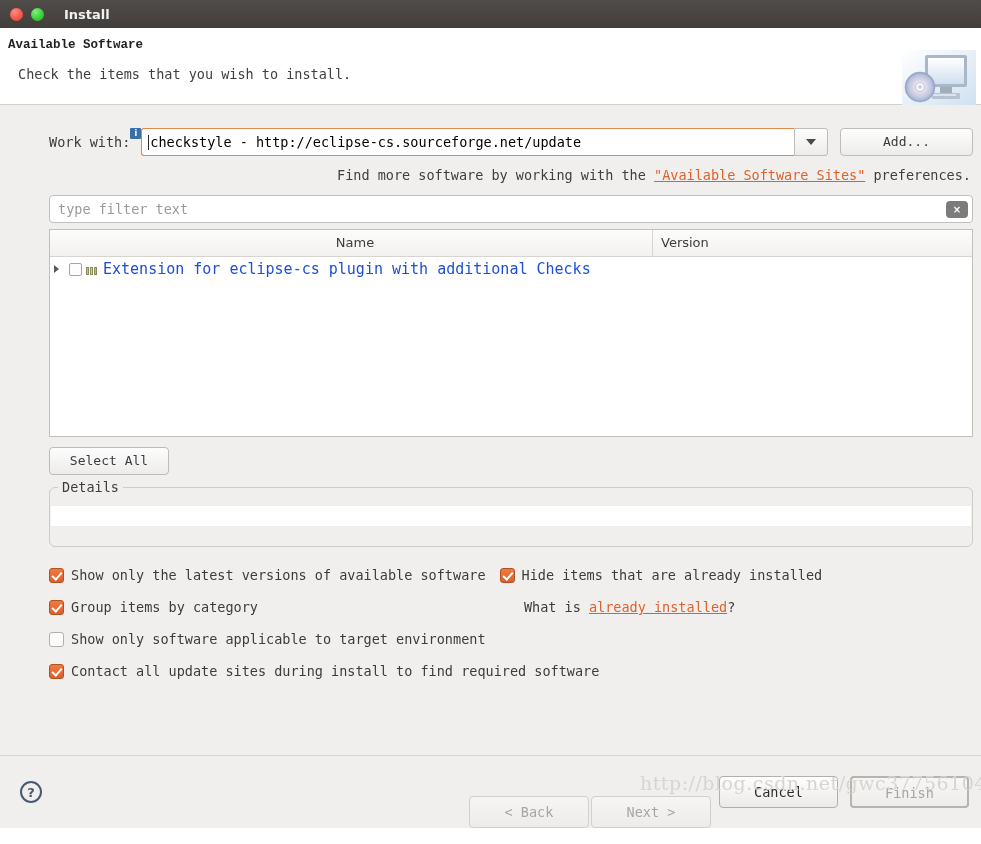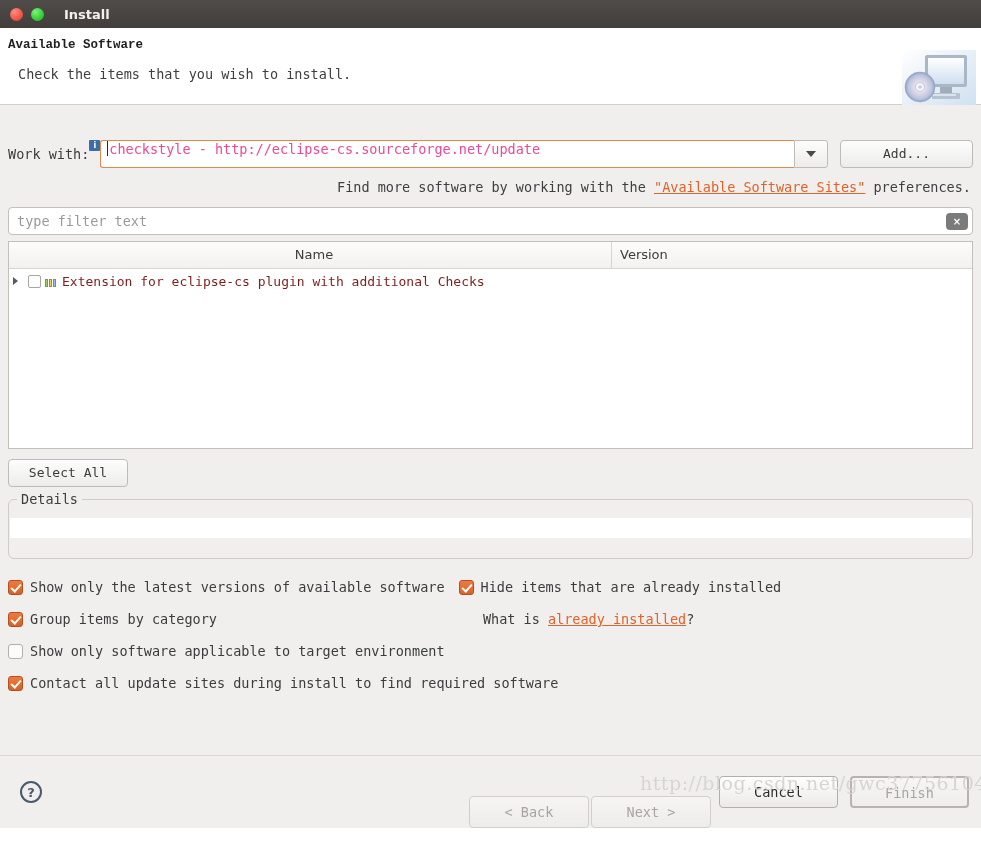--- a/index.html
+++ b/index.html
@@ -85,23 +85,24 @@
     right: 5px;
     top: 22px;
     width: 74px;
     height: 58px;
   }
 
   
   .body {
     flex: 1 1 auto;
     background: #f0efee;
-    padding: 12px 8px;
-    box-sizing: border-box;
-    position: relative;
+    padding: 0 8px;
+    box-sizing: border-box;
+    position: relative;
+    margin-left: 41px;
   }
 
   .row-workwith {
     display: flex;
     align-items: center;
     padding-top: 22px;
     height: 30px;
     box-sizing: content-box;
   }
   .lbl-workwith {
@@ -134,26 +135,26 @@
     height: 28px;
     margin-left: 1px;
   }
   .combo-field {
     flex: 1 1 auto;
     background: #ffffff;
     border: 1px solid #e08a4a;
     border-right: none;
     border-radius: 3px 0 0 3px;
     display: flex;
-    align-items: flex-start;
+    align-items: center;
     padding: 0 6px;
     box-sizing: border-box;
     position: relative;
     font-size: 13.5px;
-    color: #ec4899;
+    color: #000000;
     overflow: hidden;
     white-space: nowrap;
   }
   .caret {
     display: inline-block;
     width: 1px;
     height: 15px;
     background: #2b2b2b;
     margin-right: 1px;
     vertical-align: middle;
@@ -305,22 +306,22 @@
     display: block;
     width: 3px;
     height: 8px;
     border: 1px solid #8a8a5a;
     box-sizing: border-box;
   }
   .cat-icon i:nth-child(1) { background: #9ed46a; }
   .cat-icon i:nth-child(2) { background: #f0d264; }
   .cat-icon i:nth-child(3) { background: #8fc0e8; }
   .trow-label {
-    font-size: 13px;
-    color: #7f1d1d;
+    font-size: 15px;
+    color: #1d4ed8;
     white-space: nowrap;
   }
 
   
   .row-selbtns {
     margin-top: 10px;
     display: flex;
     gap: 22px;
   }
   .btn-selall { width: 120px; flex: 0 0 120px; }

